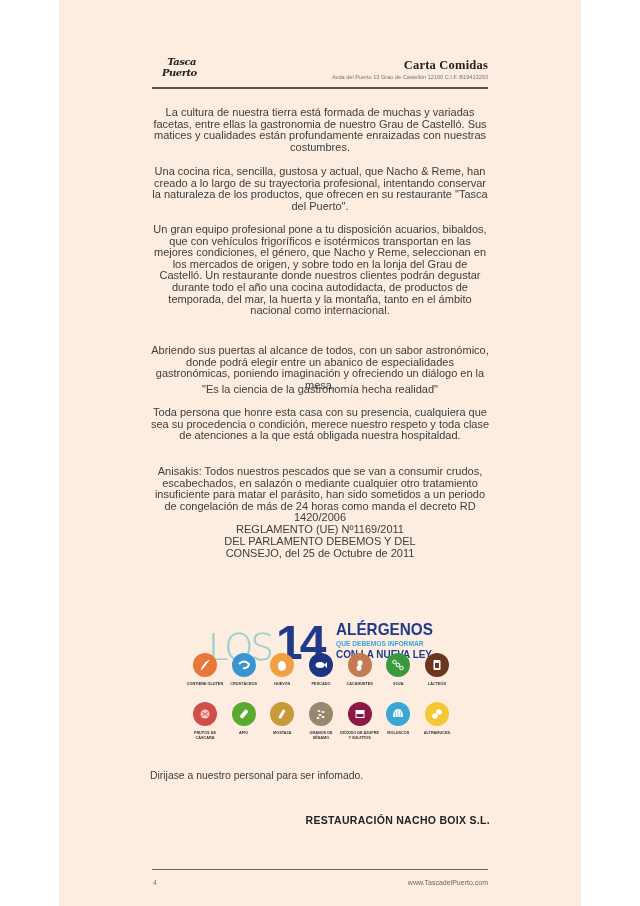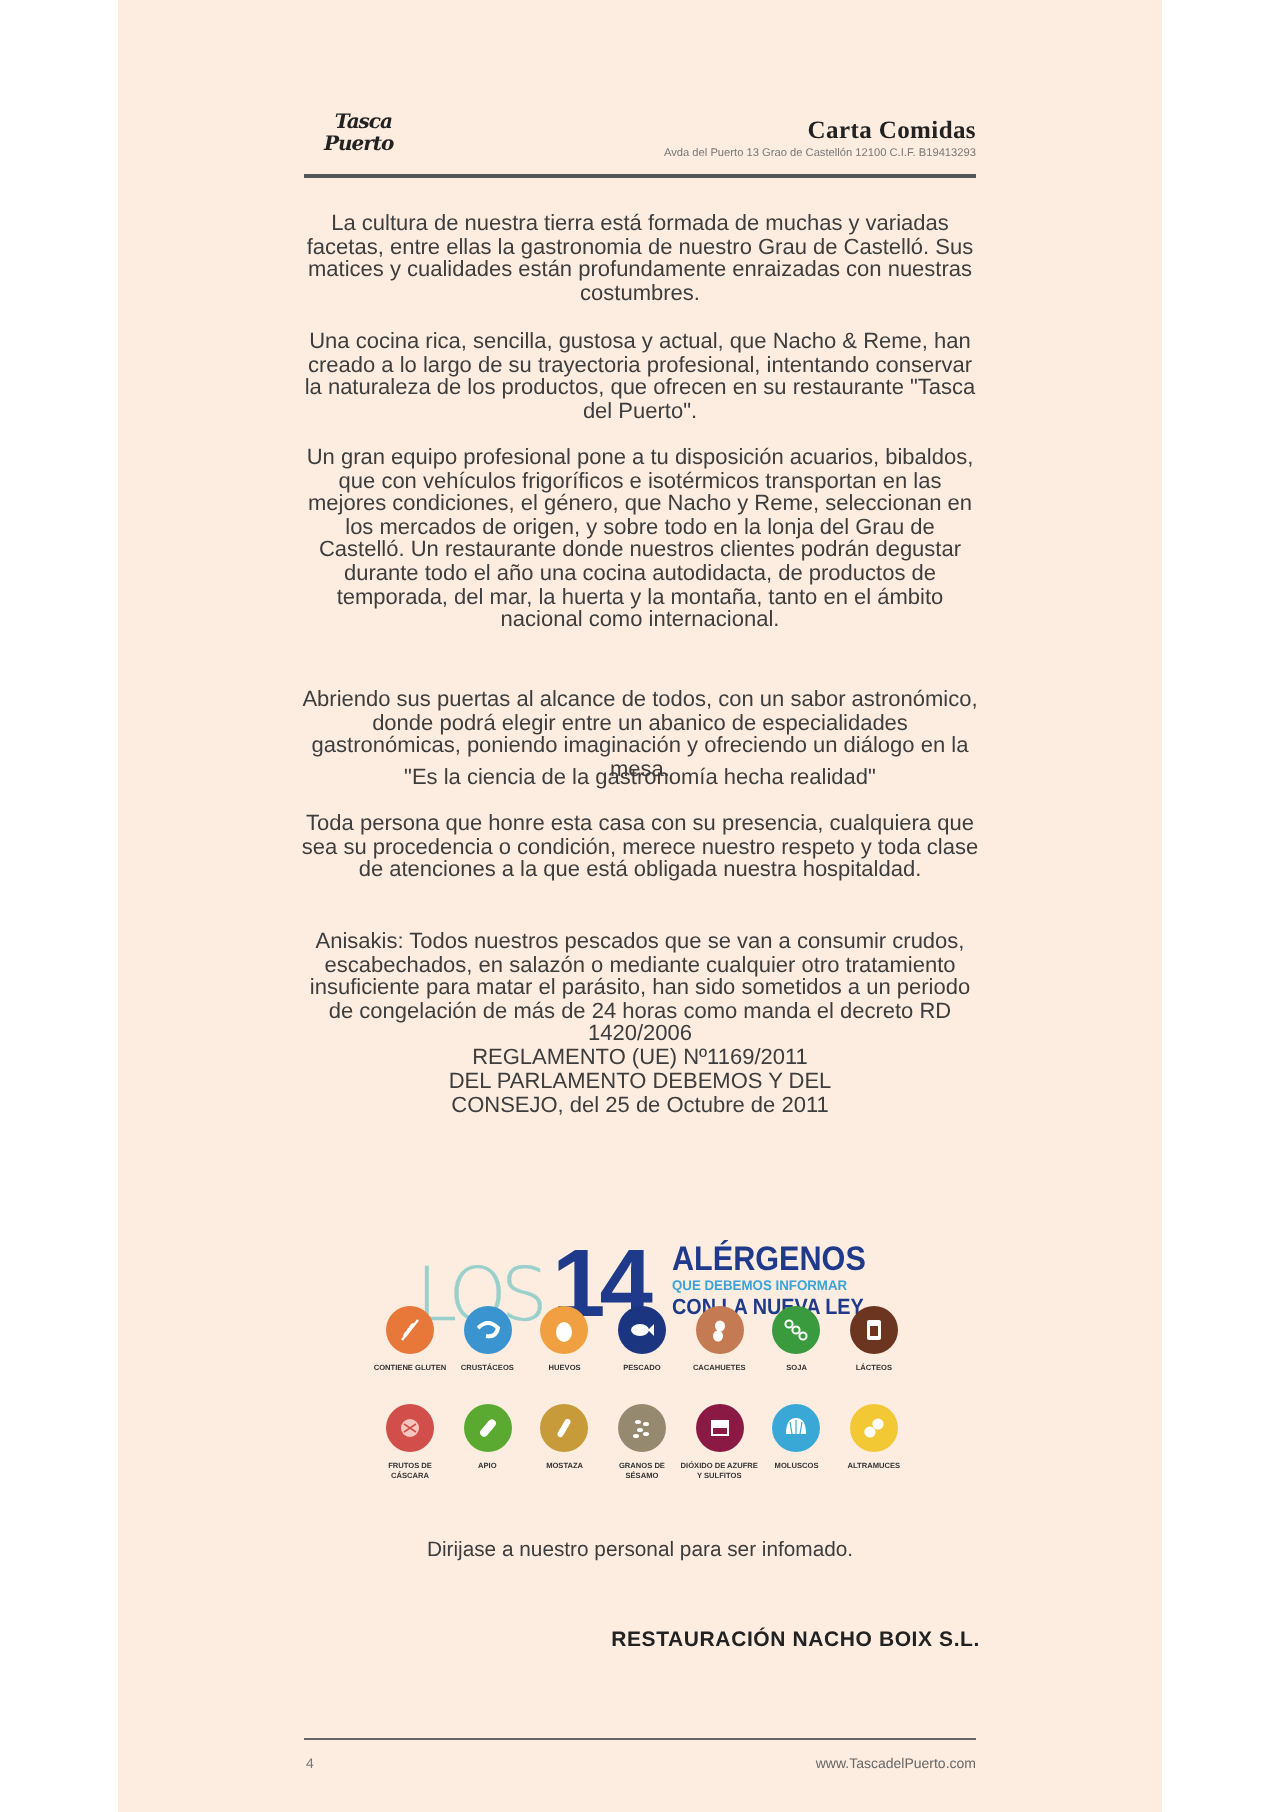--- a/index.html
+++ b/index.html
@@ -69,21 +69,21 @@
   .icon-circle {
     width: 24px; height: 24px; border-radius: 50%; display: flex; align-items: center; justify-content: center;
   }
   .icon-circle svg { width: 16px; height: 16px; }
   .icon-label {
     margin-top: 5px; font-family: "Liberation Sans", sans-serif; font-weight: bold;
     font-size: 3.8px; line-height: 5px; text-align: center; color: #333; text-transform: uppercase;
     width: 40px;
   }
   .info-line {
-    position: absolute; left: 150px; top: 770px; width: 340px; text-align: center;
+    position: absolute; left: 150px; top: 770px; width: 340px; 
     font-family: "Liberation Sans", sans-serif; font-size: 10.4px; color: #3d3d3d;
   }
   .company {
     position: absolute; left: 150px; top: 814px; width: 340px; text-align: right;
     font-family: "Liberation Sans", sans-serif; font-weight: bold; font-size: 10.5px; color: #222;
     letter-spacing: 0.3px;
   }
   .rule-bottom {
     position: absolute; left: 152px; top: 869px; width: 336px; height: 1.2px; background: #666;
   }

